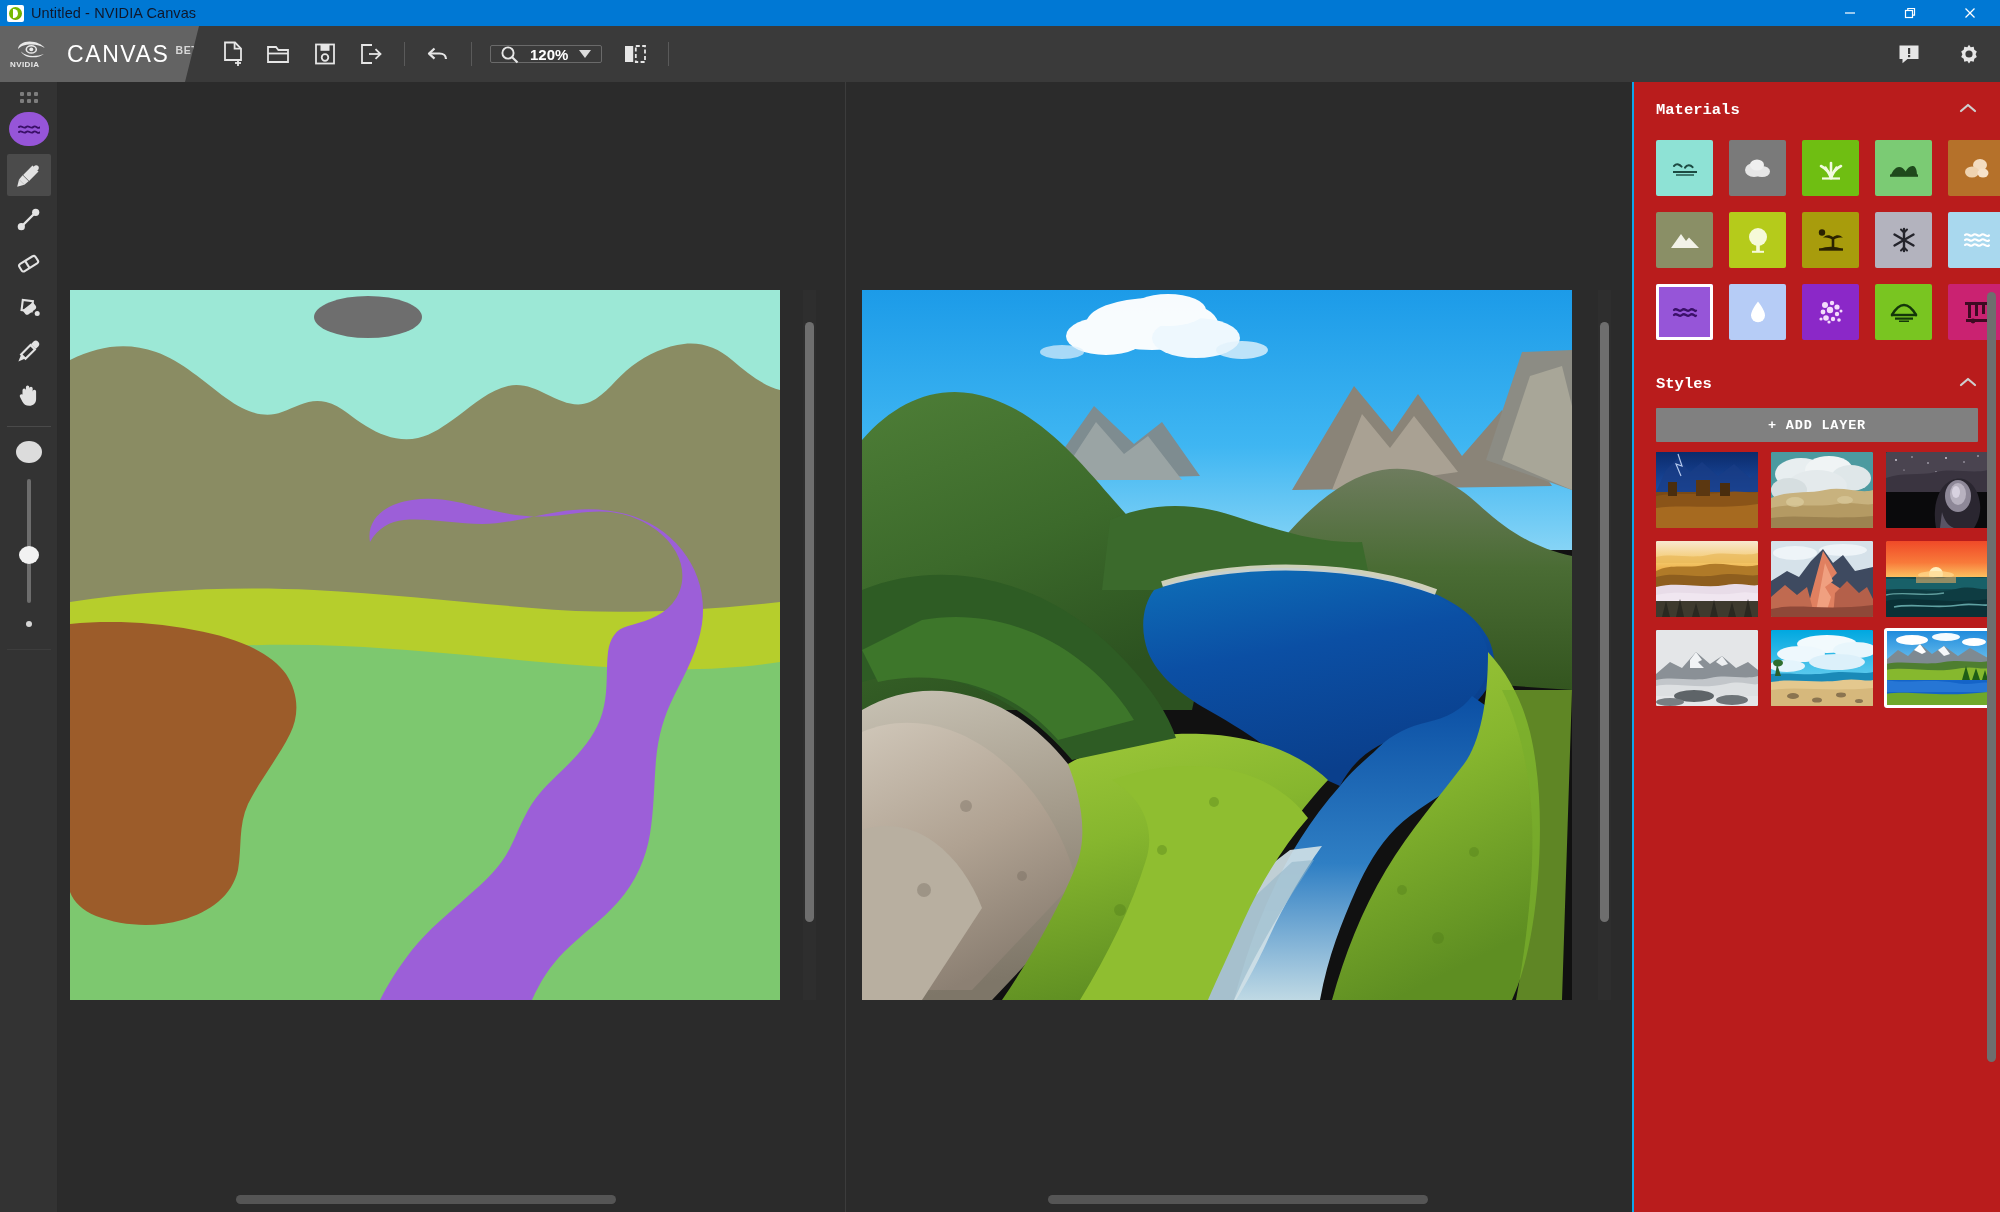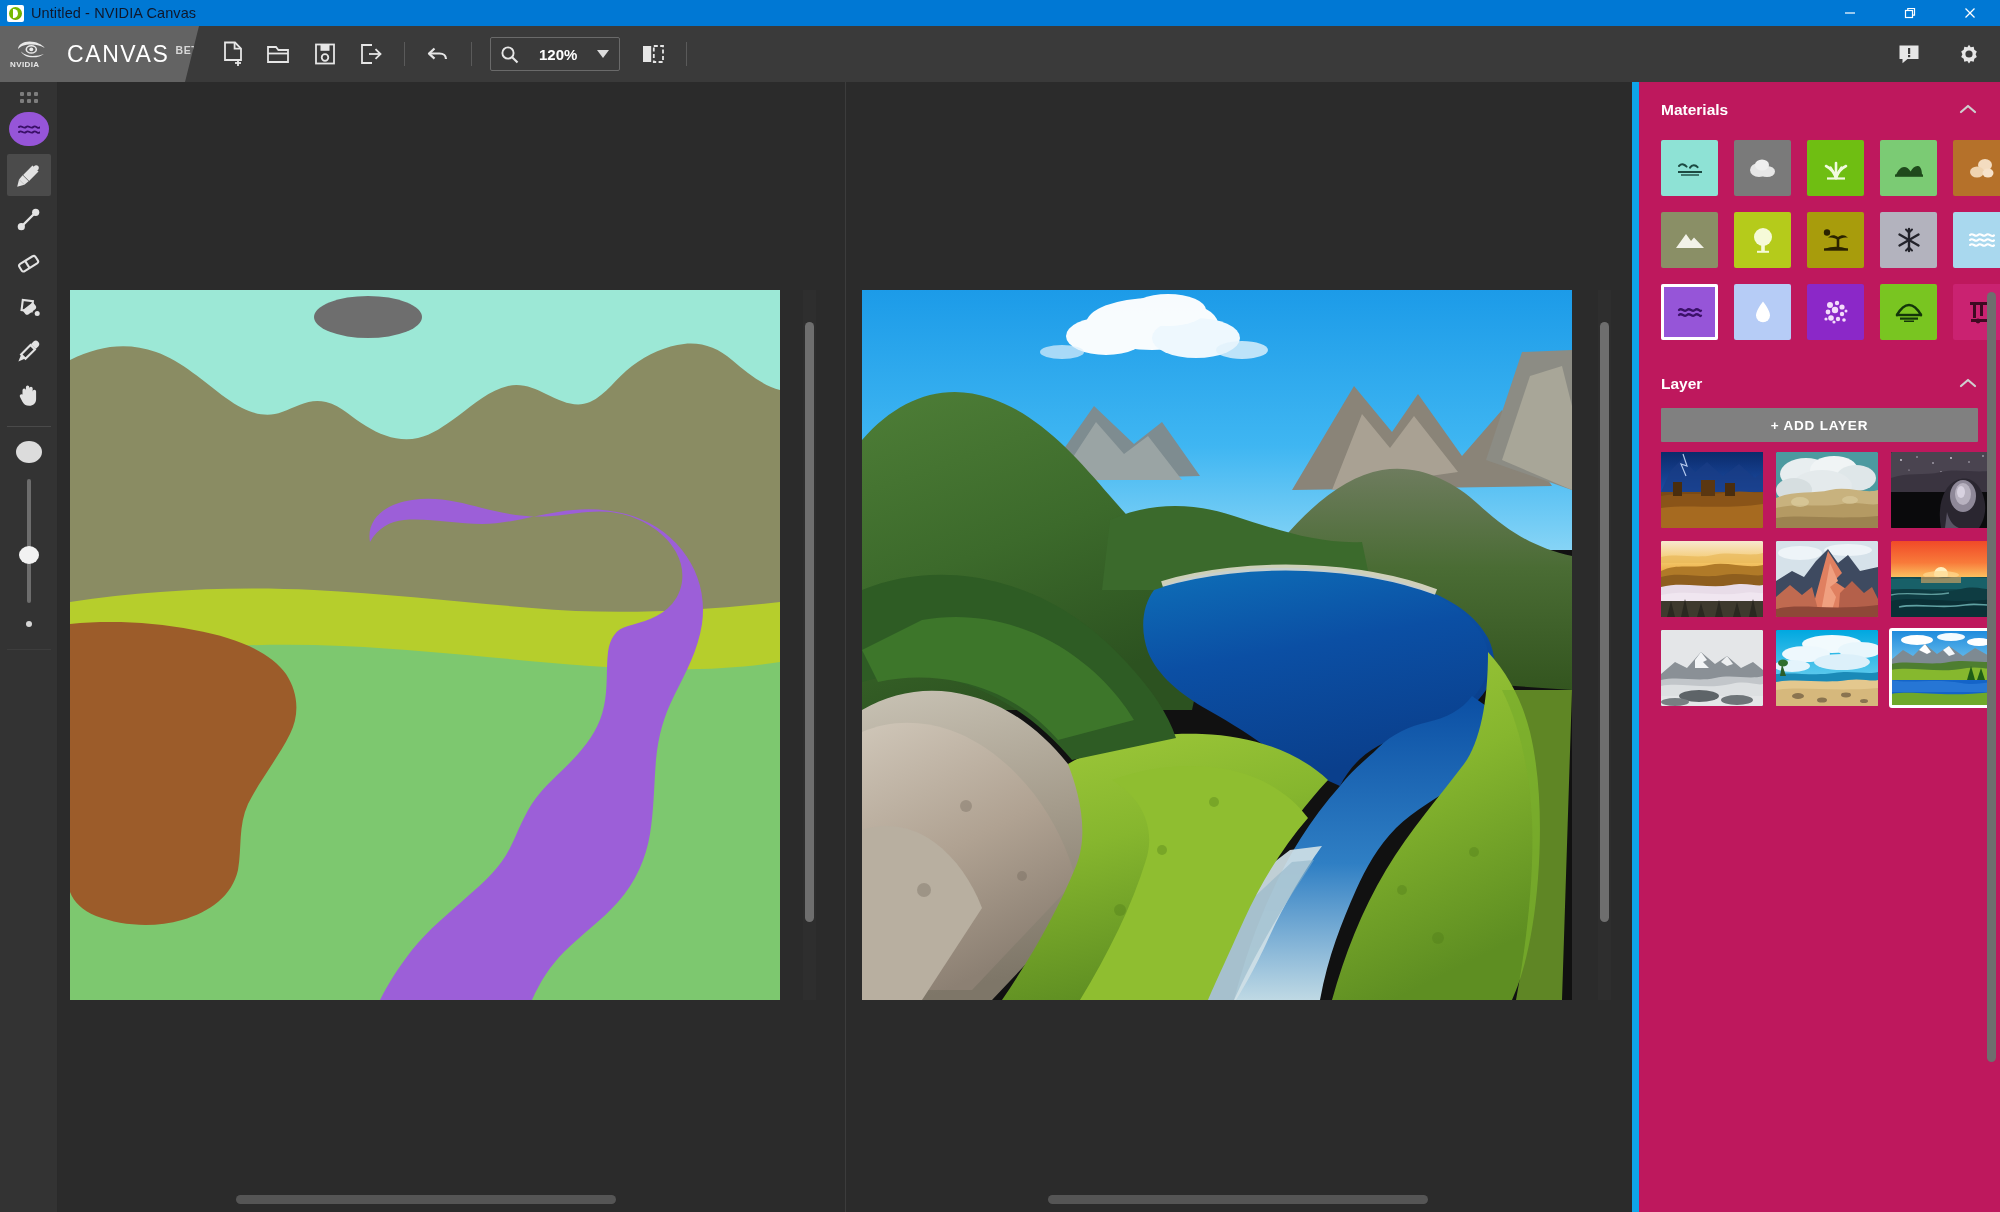--- a/index.html
+++ b/index.html
@@ -75,22 +75,22 @@
     position: absolute; left: 210px; top: 0; height: 56px;
     display: flex; align-items: center; gap: 0;
   }
   .tbtn {
     width: 46px; height: 46px;
     display: flex; align-items: center; justify-content: center;
     color: #e6e6e6; border-radius: 2px;
   }
   .tsep { width: 1px; height: 24px; background: #5a5a5a; margin: 0 10px; }
   .zoombox {
-    display: flex; align-items: center; gap: 20px;
-    height: 34px; padding: 0 10px 0 9px;
+    display: flex; align-items: center; gap: 11px;
+    height: 18px; padding: 0 10px 0 9px;
     border: 1px solid #6a6a6a; border-radius: 2px;
     margin-left: 8px; margin-right: 10px;
   }
   .zoomval { color: #ffffff; font-size: 15px; font-weight: bold; }
   .caret-dn { width: 0; height: 0; border-left: 6px solid transparent; border-right: 6px solid transparent; border-top: 8px solid #dcdcdc; }
   .tb-right {
     position: absolute; right: 8px; top: 0; height: 56px;
     display: flex; align-items: center; gap: 14px;
   }
 
@@ -158,22 +158,23 @@
     position: absolute; width: 13px; background: #2e2e2e;
   }
   
   .hscroll {
     position: absolute; height: 9px; border-radius: 5px; background: #555555;
   }
 
   
   .panel {
     position: absolute; right: 0; top: 82px; width: 368px; height: 1130px;
-    background: #be185d; border-left: 7px solid #0ea5e9;
+    background: #b91c1c; border-left: 2px solid #0ea5e9;
     overflow: hidden;
+    font-family: Liberation Mono, monospace;
   }
   .sect-head {
     display: flex; align-items: center; justify-content: space-between;
     padding: 0 22px 0 22px; height: 40px;
   }
   .sect-title { color: #ffffff; font-size: 15.5px; font-weight: bold; }
   .chev { color: #cfcfcf; }
   .mat-grid {
     display: grid; grid-template-columns: repeat(5, 57px);
     gap: 16px 16px; padding: 10px 0 0 22px;
@@ -765,21 +766,21 @@
           <rect x="5" y="5" width="3" height="13" fill="#3E0A22"></rect>
           <rect x="12" y="5" width="3" height="11" fill="#3E0A22"></rect>
           <rect x="19" y="5" width="3" height="9" fill="#3E0A22"></rect>
           <rect x="3" y="19" width="22" height="3" fill="#3E0A22"></rect>
           <circle cx="10" cy="21" r="2.4" fill="#3E0A22"></circle>
         </svg>
       </div>
     </div>
 
     <div class="sect-head" style="margin-top:24px;">
-      <span class="sect-title">Layer</span>
+      <span class="sect-title">Styles</span>
       <span class="chev">
         <svg width="20" height="12" viewBox="0 0 20 12">
             <polyline points="3,9 10,3 17,9" fill="none" stroke="#cfcfcf" stroke-width="2.2" stroke-linecap="round" stroke-linejoin="round"></polyline>
           </svg>
       </span>
     </div>
     <div class="layers-body">
       <div class="addlayer">+ ADD LAYER</div>
     </div>
 

